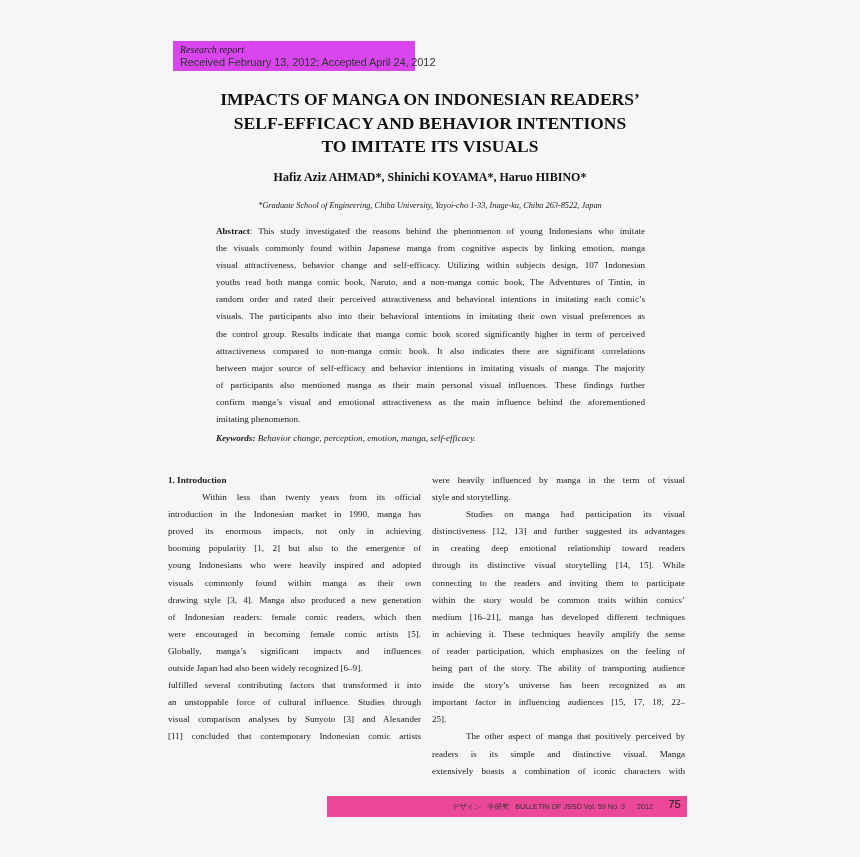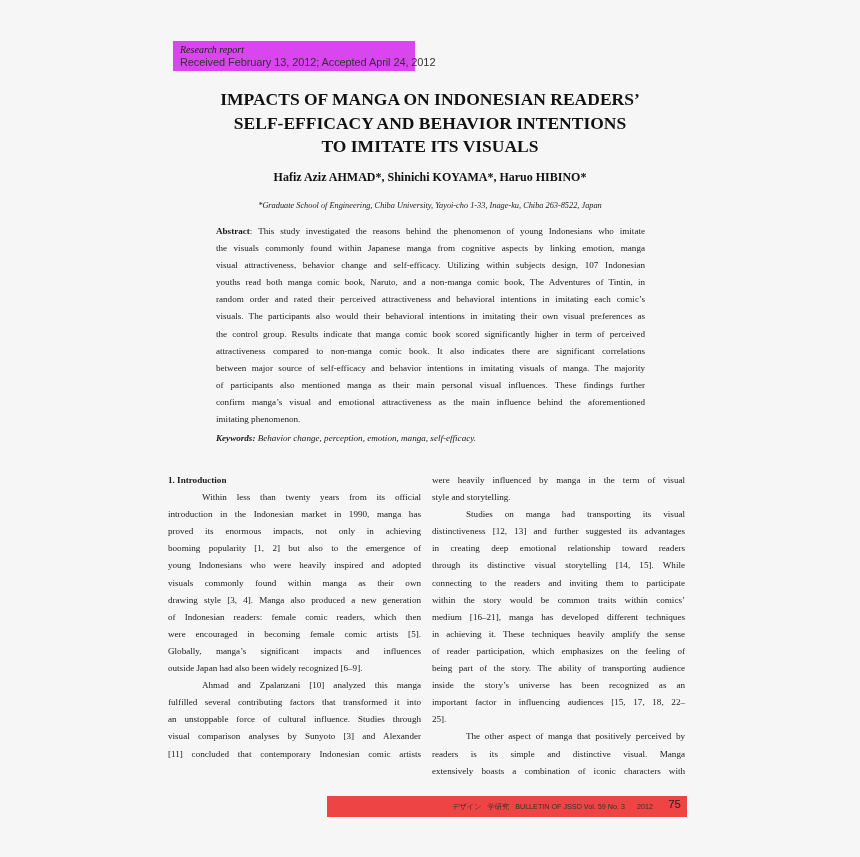--- a/index.html
+++ b/index.html
@@ -140,21 +140,21 @@
       font-weight: bold;
       text-align-last: left;
     }
 
     .footer-box {
       position: absolute;
       left: 327px;
       top: 796px;
       width: 360px;
       height: 21px;
-      background: #ef4444;
+      background: #ec4899;
     }
     .footer-journal {
       position: absolute;
       right: 34px;
       top: 6px;
       font-family: "Liberation Sans", sans-serif;
       font-size: 7.2px;
       color: #333;
       white-space: nowrap;
     }
@@ -184,21 +184,21 @@
 
 <div class="authors">Hafiz Aziz AHMAD*, Shinichi KOYAMA*, Haruo HIBINO*</div>
 <div class="affiliation">*Graduate School of Engineering, Chiba University, Yayoi-cho 1-33, Inage-ku, Chiba 263-8522, Japan</div>
 
 <div class="abstract">
   <span class="line"><span class="lbl">Abstract</span><span>: This study investigated the reasons behind the phenomenon of young Indonesians who imitate</span></span>
   <span class="line">the visuals commonly found within Japanese manga from cognitive aspects by linking emotion, manga</span>
   <span class="line">visual attractiveness, behavior change and self-efficacy. Utilizing within subjects design, 107 Indonesian</span>
   <span class="line">youths read both manga comic book, Naruto, and a non-manga comic book, The Adventures of Tintin, in</span>
   <span class="line">random order and rated their perceived attractiveness and behavioral intentions in imitating each comic’s</span>
-  <span class="line">visuals. The participants also would their behavioral intentions in imitating their own visual preferences as</span>
+  <span class="line">visuals. The participants also into their behavioral intentions in imitating their own visual preferences as</span>
   <span class="line">the control group. Results indicate that manga comic book scored significantly higher in term of perceived</span>
   <span class="line">attractiveness compared to non-manga comic book. It also indicates there are significant correlations</span>
   <span class="line">between major source of self-efficacy and behavior intentions in imitating visuals of manga. The majority</span>
   <span class="line">of participants also mentioned manga as their main personal visual influences. These findings further</span>
   <span class="line">confirm manga’s visual and emotional attractiveness as the main influence behind the aforementioned</span>
   <span class="line last">imitating phenomenon.</span>
 </div>
 
 <div class="keywords"><span class="lbl">Keywords:</span><span class="val"> Behavior change, perception, emotion, manga, self-efficacy.</span></div>
 
@@ -208,31 +208,30 @@
   <span class="line">introduction in the Indonesian market in 1990, manga has</span>
   <span class="line">proved its enormous impacts, not only in achieving</span>
   <span class="line">booming popularity [1, 2] but also to the emergence of</span>
   <span class="line">young Indonesians who were heavily inspired and adopted</span>
   <span class="line">visuals commonly found within manga as their own</span>
   <span class="line">drawing style [3, 4]. Manga also produced a new generation</span>
   <span class="line">of Indonesian readers: female comic readers, which then</span>
   <span class="line">were encouraged in becoming female comic artists [5].</span>
   <span class="line">Globally, manga’s significant impacts and influences</span>
   <span class="line last">outside Japan had also been widely recognized [6–9].</span>
-  <span class="line indent">Ahmad and Zpalanzani [10] analyzed this manga</span>
   <span class="line">fulfilled several contributing factors that transformed it into</span>
   <span class="line">an unstoppable force of cultural influence. Studies through</span>
   <span class="line">visual comparison analyses by Sunyoto [3] and Alexander</span>
   <span class="line">[11] concluded that contemporary Indonesian comic artists</span>
 </div>
 
 <div class="col right">
   <span class="line">were heavily influenced by manga in the term of visual</span>
   <span class="line last">style and storytelling.</span>
-  <span class="line indent">Studies on manga had transporting its visual</span>
+  <span class="line indent">Studies on manga had participation its visual</span>
   <span class="line">distinctiveness [12, 13] and further suggested its advantages</span>
   <span class="line">in creating deep emotional relationship toward readers</span>
   <span class="line">through its distinctive visual storytelling [14, 15]. While</span>
   <span class="line">connecting to the readers and inviting them to participate</span>
   <span class="line">within the story would be common traits within comics’</span>
   <span class="line">medium [16–21], manga has developed different techniques</span>
   <span class="line">in achieving it. These techniques heavily amplify the sense</span>
   <span class="line">of reader participation, which emphasizes on the feeling of</span>
   <span class="line">being part of the story. The ability of transporting audience</span>
   <span class="line">inside the story’s universe has been recognized as an</span>

